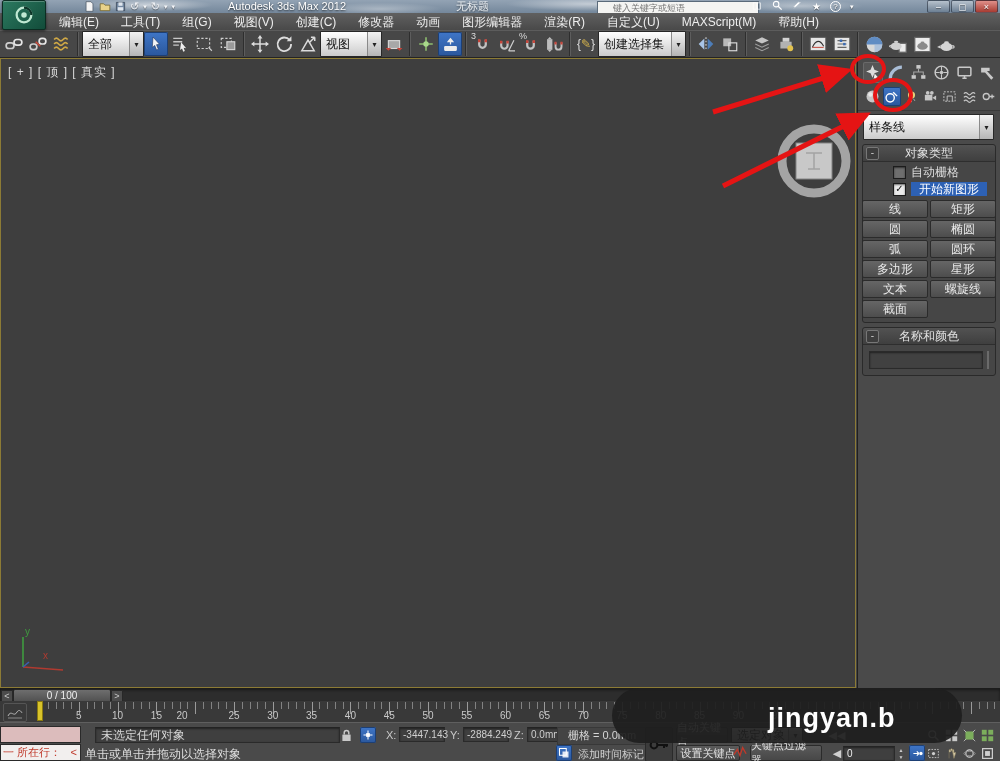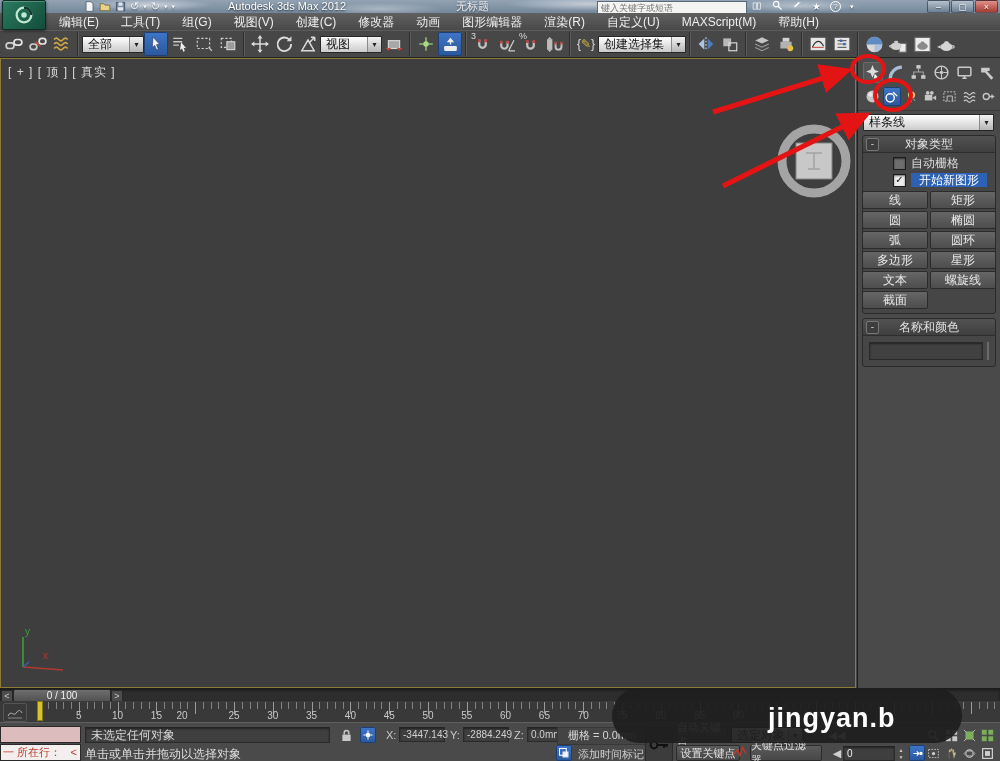--- a/index.html
+++ b/index.html
@@ -16,21 +16,21 @@
       linear-gradient(#93a3b4,#74879b);}
   .qat{position:absolute;left:84px;top:0;height:13px;display:flex;align-items:center;gap:4px;}
   .qat .qi{height:12px;display:flex;align-items:center;color:#f3f5f8;font-size:11px;
     text-shadow:0 1px 1px rgba(0,0,0,.5);}
   .apptitle{position:absolute;left:228px;top:0;width:230px;height:13px;line-height:13px;
     color:#fff;font-size:11px;font-weight:normal;text-shadow:0 1px 2px rgba(0,0,0,.7);
     white-space:nowrap;overflow:hidden;}
   .doctitle{position:absolute;left:456px;top:0;height:13px;line-height:13px;color:#eef2f6;
     font-size:11px;text-shadow:0 1px 2px rgba(0,0,0,.6);}
   .searchbox{position:absolute;left:597px;top:1px;width:148px;height:11px;background:#f4f4f2;
-    border:1px solid #5a6a7a;display:flex;align-items:center;}
+    border:1px solid #5a6a7a;display:flex;align-items:center;padding-left:12px;}
   .searchbox input{border:none;outline:none;background:transparent;width:100%;
     font-size:9px;color:#9a9a9a;font-family:"Liberation Sans",sans-serif;padding:0 3px;}
   .tb-icons{position:absolute;left:752px;top:0;height:13px;display:flex;align-items:center;gap:9px;
     color:#fdfdfd;font-size:10px;text-shadow:0 1px 1px rgba(0,0,0,.5);}
   .winbtns{position:absolute;right:2px;top:0;height:12px;display:flex;gap:1px;}
   .winbtn{width:21px;height:11px;display:flex;align-items:center;justify-content:center;
     font-size:9px;color:#fff;background:linear-gradient(rgba(255,255,255,.35),rgba(90,110,130,.35));
     border:1px solid rgba(30,40,55,.6);border-radius:2px;text-shadow:0 1px 1px rgba(0,0,0,.6);}
   .winbtn.close{background:linear-gradient(#e0908a,#a83c32);}
   
@@ -45,21 +45,21 @@
   .menuitem{padding:0 11px;color:#eee;font-size:12px;line-height:16px;white-space:nowrap;}
   
   .toolbar{position:absolute;left:0;top:30px;width:1000px;height:28px;background:#474747;
     border-top:1px solid #5c5c5c;border-bottom:1px solid #242424;display:flex;
     align-items:center;padding:0 2px;box-sizing:border-box;}
   .tbi{width:24px;height:24px;min-width:24px;display:flex;align-items:center;justify-content:center;
     color:#cfcfcf;font-size:14px;border-radius:2px;}
   .tbi.active{background:linear-gradient(#3f76c8,#2a579c);box-shadow:inset 0 0 0 1px #1d3f74;}
   .sep{width:2px;height:24px;min-width:2px;margin:0 3px;
     background:linear-gradient(90deg,#2e2e2e 0 1px,#5d5d5d 1px 2px);}
-  .combo{height:17px;background:linear-gradient(#ffffff,#cbcbcb);border:1px solid #272727;
+  .combo{height:26px;background:linear-gradient(#ffffff,#cbcbcb);border:1px solid #272727;
     color:#111;font-size:12px;display:flex;align-items:center;padding-left:5px;
     box-sizing:border-box;border-radius:1px;}
   .combo .arrowbtn{margin-left:auto;width:13px;height:100%;display:flex;align-items:center;
     justify-content:center;background:linear-gradient(#f2f2f2,#b5b5b5);
     border-left:1px solid #8a8a8a;font-size:8px;color:#222;}
   .glyphicon{position:relative;}
   .glyphicon .sup{position:absolute;left:1px;top:0px;font-size:9px;color:#ddd;line-height:9px;}
   
   .viewport{position:absolute;left:0;top:58px;width:856px;height:630px;background:#3e3e3e;
     border:1px solid #8c7b35;box-sizing:border-box;}
@@ -120,21 +120,21 @@
   
   .statusbar{position:absolute;left:0;top:722px;width:1000px;height:39px;background:#4a4a4a;
     border-top:1px solid #5f5f5f;}
   .listener-pink{position:absolute;left:0;top:3px;width:81px;height:17px;background:#dcbcbc;
     border:1px solid #2a2a2a;box-sizing:border-box;}
   .listener-white{position:absolute;left:0;top:21px;width:81px;height:17px;background:#f2efee;
     border:1px solid #2a2a2a;box-sizing:border-box;color:#c03a2c;font-size:11px;line-height:15px;
     display:flex;align-items:center;}
   .sunken{background:#3f3f3f;border:1px solid #2a2a2a;border-top-color:#232323;
     box-shadow:inset 0 1px 2px rgba(0,0,0,.45);box-sizing:border-box;color:#d6d6d6;}
-  .statusfield{position:absolute;left:85px;top:4px;width:245px;height:16px;font-size:12px;
+  .statusfield{position:absolute;left:95px;top:4px;width:245px;height:16px;font-size:12px;
     line-height:14px;padding-left:5px;}
   .coordlabel{position:absolute;top:6px;font-size:11px;color:#c9c9c9;}
   .coordfield{position:absolute;top:4px;height:15px;font-size:10px;line-height:13px;
     text-align:right;padding:0 3px;color:#cfcfcf;}
   .gridlabel{position:absolute;left:557px;top:4px;width:88px;height:16px;font-size:11px;
     line-height:15px;text-align:center;color:#d6d6d6;background:#444;border:1px solid #383838;}
   .smallbtn{background:linear-gradient(#5b5b5b,#474747);border:1px solid #2b2b2b;border-radius:2px;
     color:#e3e3e3;font-size:11px;display:flex;align-items:center;justify-content:center;
     box-sizing:border-box;}
   .prompt{position:absolute;left:85px;top:23px;font-size:12px;color:#dedede;}

